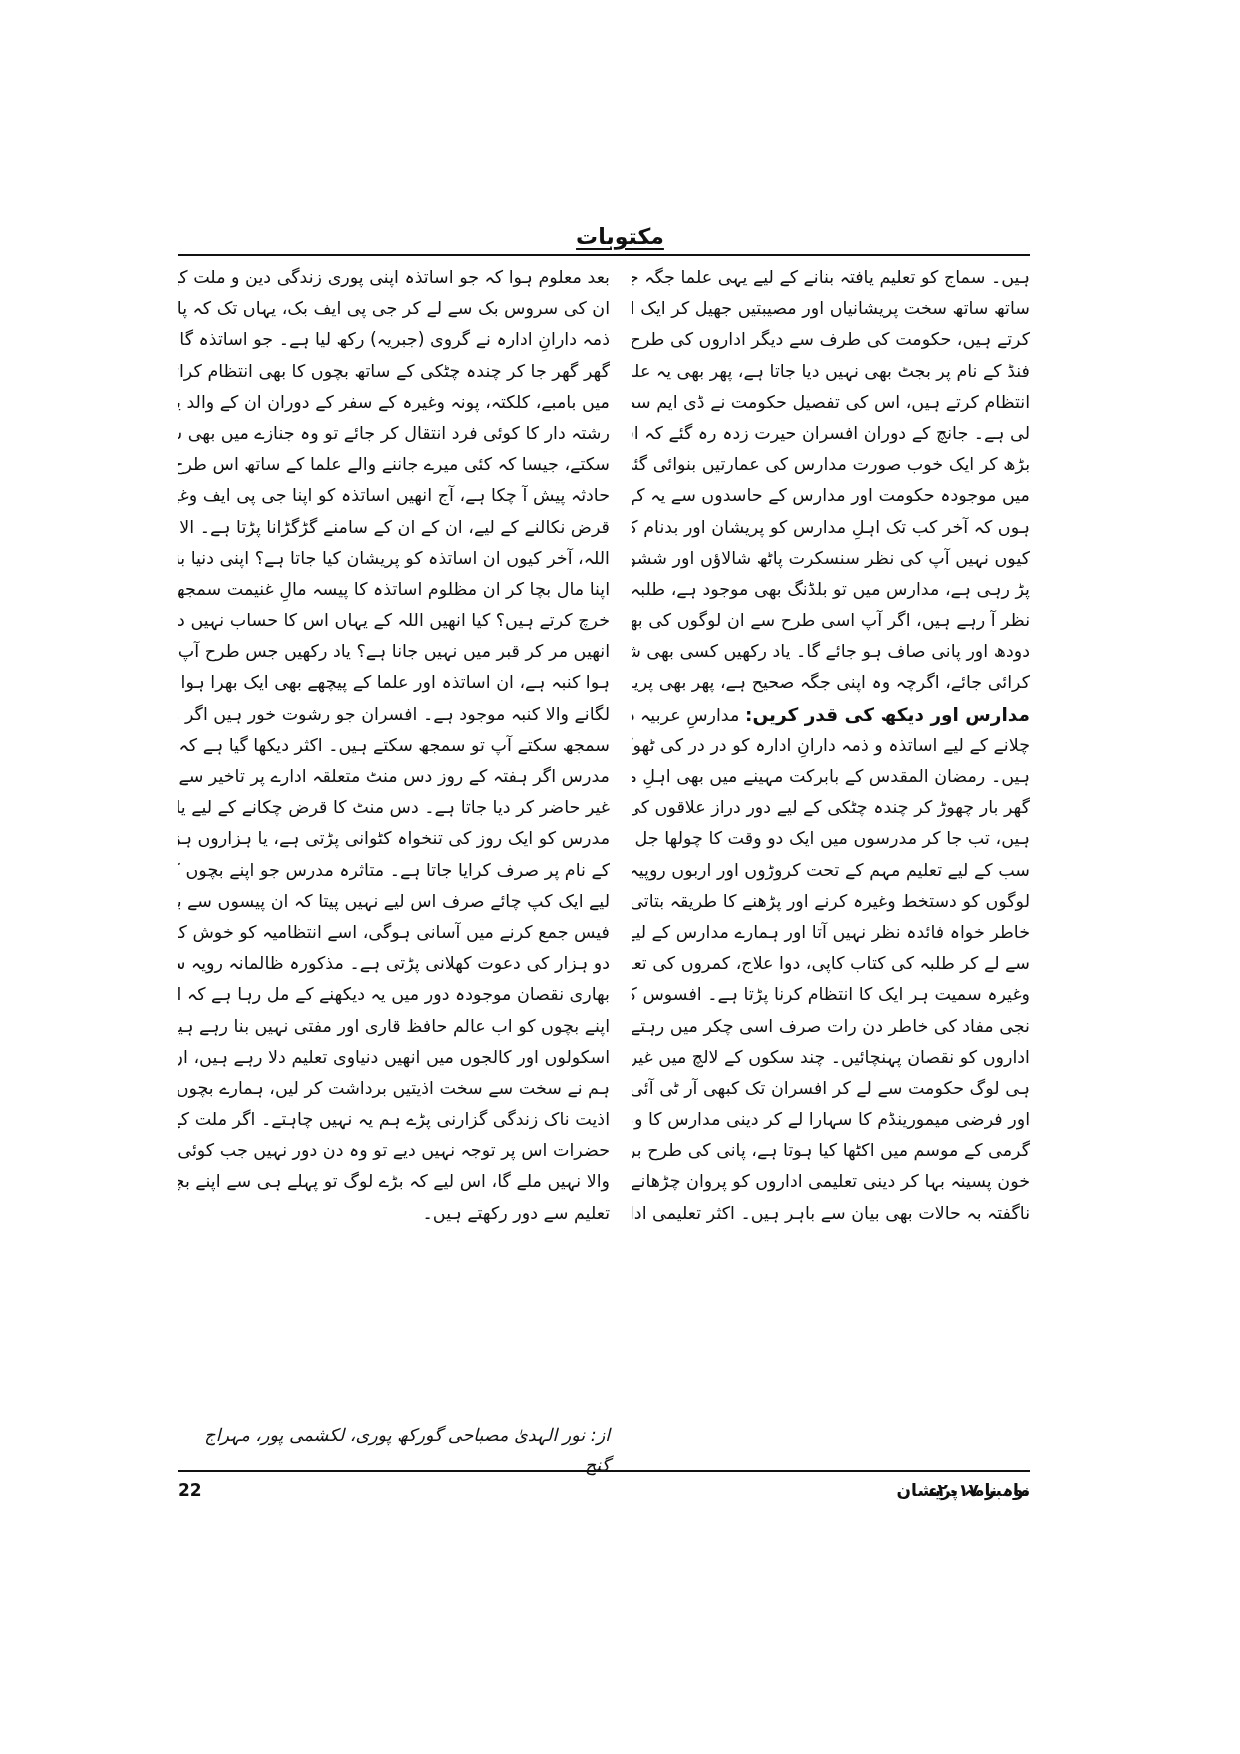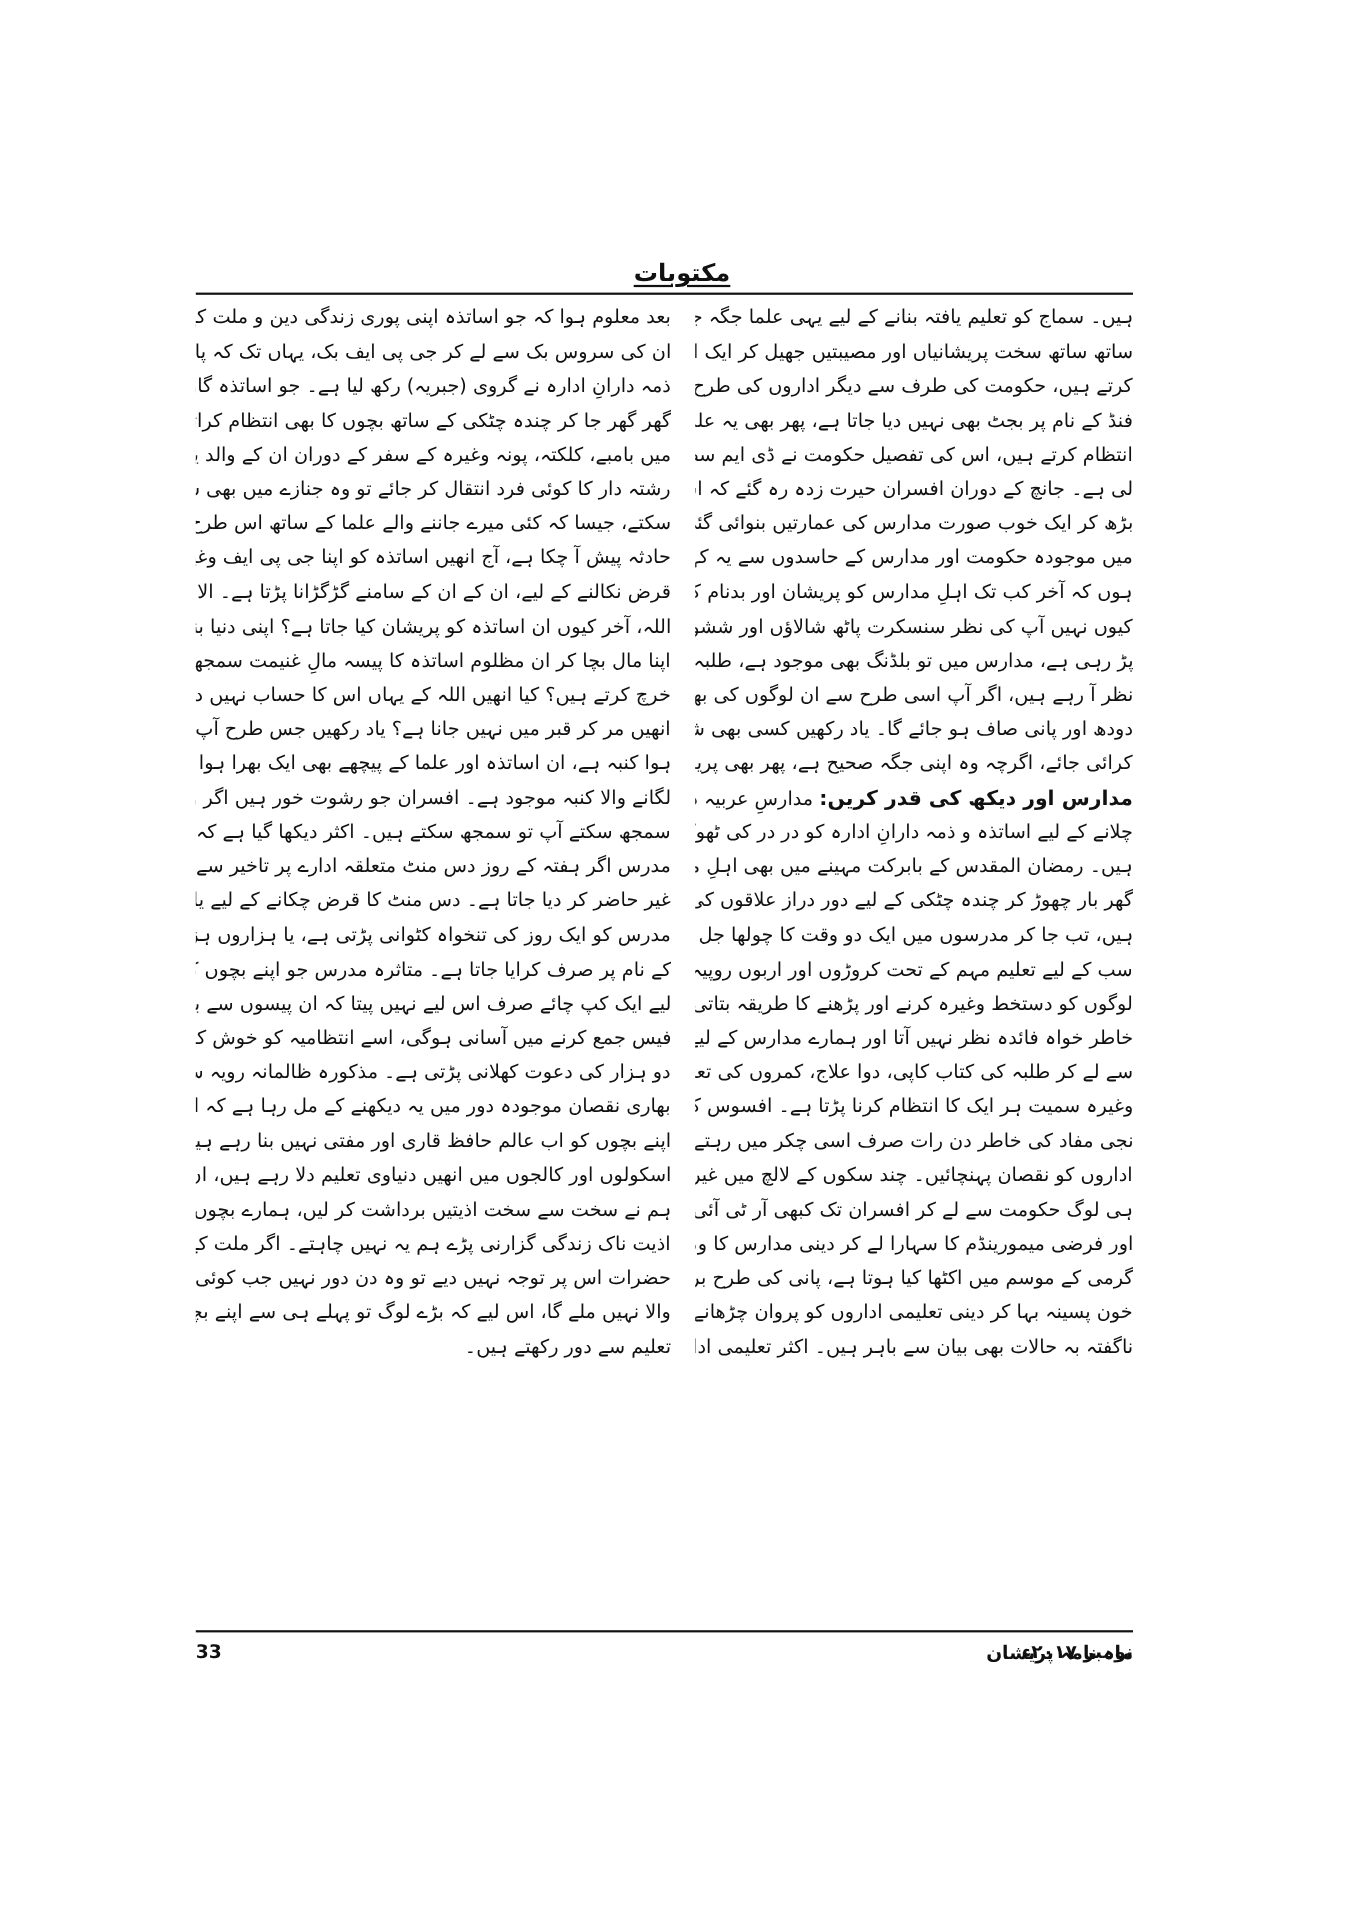--- a/index.html
+++ b/index.html
@@ -1,18 +1,18 @@
 <!DOCTYPE html>
 <html><head>
 <meta charset="utf-8">
 <style>
   html, body { margin: 0; padding: 0; background: #ffffff; }
   body { width: 1240px; height: 1754px; position: relative; overflow: hidden;
          font-family: "DejaVu Sans", sans-serif; color: #111; }
-  .page { position: absolute; left: 0; top: 12px; width: 1240px; height: 1502px; }
+  .page { position: absolute; left: 0; top: 0; width: 1240px; height: 1502px; }
 
   .header-title { position: absolute; top: 222px; left: 520px; width: 200px;
                   text-align: center; font-weight: bold; font-size: 22px; direction: rtl;
                   text-decoration: underline; text-underline-offset: 4px; line-height: 30px; }
   .header-rule { position: absolute; top: 254px; left: 178px; width: 852px; height: 2px; background: #111; }
 
   .column { position: absolute; top: 262px; direction: rtl; text-align: justify;
             font-size: 17.5px; line-height: 31.2px; }
   .col-right { left: 632px; width: 398px; }
   .col-left  { left: 178px; width: 432px; }
@@ -99,20 +99,21 @@
       <span class="line">بھاری نقصان موجودہ دور میں یہ دیکھنے کے مل رہا ہے کہ اکثر مظلوم اساتذہ</span>
       <span class="line">اپنے بچوں کو اب عالم حافظ قاری اور مفتی نہیں بنا رہے ہیں، بلکہ عصری</span>
       <span class="line">اسکولوں اور کالجوں میں انھیں دنیاوی تعلیم دلا رہے ہیں، ان کا کہنا ہے کہ</span>
       <span class="line">ہم نے سخت سے سخت اذیتیں برداشت کر لیں، ہمارے بچوں کو ایسی</span>
       <span class="line">اذیت ناک زندگی گزارنی پڑے ہم یہ نہیں چاہتے۔ اگر ملت کے غیور</span>
       <span class="line">حضرات اس پر توجہ نہیں دیے تو وہ دن دور نہیں جب کوئی جنازہ پڑھانے</span>
       <span class="line">والا نہیں ملے گا، اس لیے کہ بڑے لوگ تو پہلے ہی سے اپنے بچوں کو دینی</span>
       <span class="line last">تعلیم سے دور رکھتے ہیں۔</span>
     </div>
 
+  <div class="byline">از: نور الہدیٰ مصباحی گورکھ پوری، لکشمی پور، مہراج گنج</div>
 
   <div class="footer-rule"></div>
   <div class="footer">
     <span class="mag">ماہ نامہ پریشان</span>
     <span class="date">نومبر ۲۰۱۷ء</span>
-    <span class="pno">33</span>
+    <span class="pno">22</span>
   </div>
 </div>
 
 </body></html>

